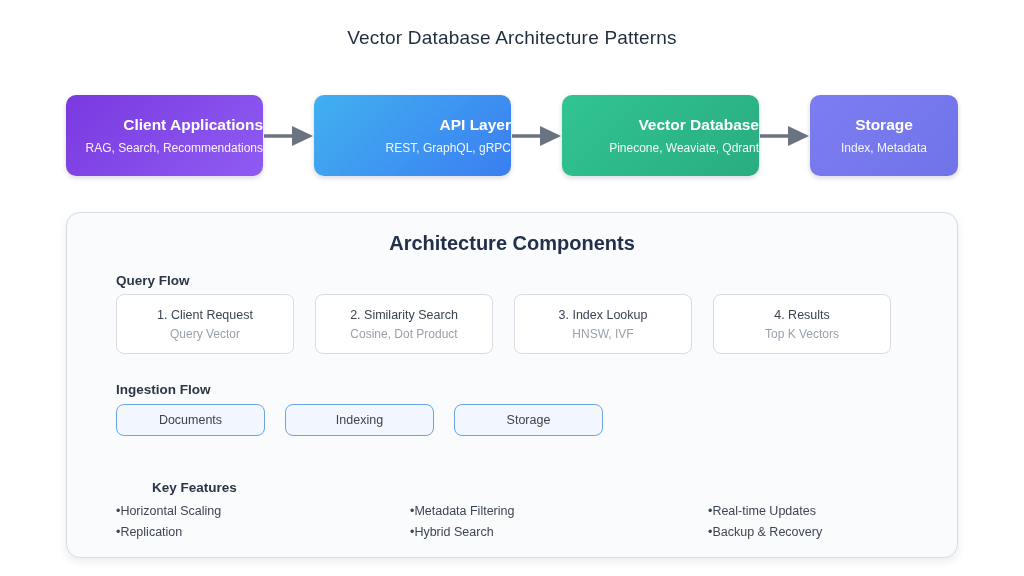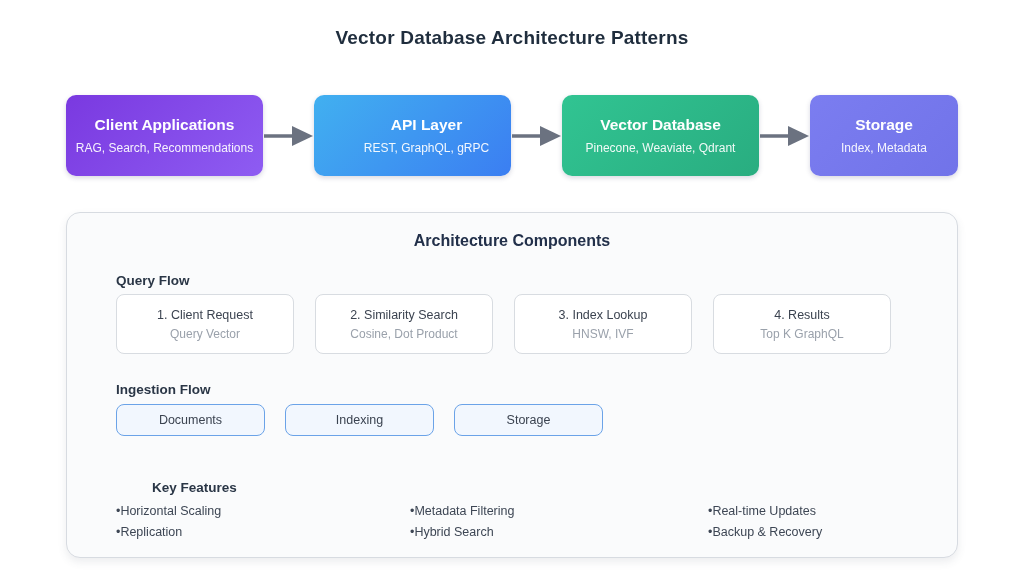--- a/index.html
+++ b/index.html
@@ -10,21 +10,21 @@
     font-family: "Liberation Sans", sans-serif;
     overflow: hidden;
   }
 
   
   .page-title {
     position: absolute;
     top: 27px; left: 0; width: 100%;
     text-align: center;
     font-size: 19px;
-    font-weight: bold;
+    font-weight: normal;
     color: #1f2d3d;
     letter-spacing: 0.2px;
   }
 
   
   .flow-row {
     position: absolute;
     left: 66px; top: 95px;
     width: 892px; height: 81px;
     display: flex;
@@ -35,21 +35,21 @@
     border-radius: 10px;
     display: flex;
     flex-direction: column;
     align-items: center;
     justify-content: center;
     gap: 7px;
     color: #ffffff;
     box-shadow: 0 2px 5px rgba(40, 40, 90, 0.18);
     flex: 0 0 auto;
   }
-  .flow-node.w-std { width: 197px; }
+  .flow-node.w-std { width: 197px; align-items: flex-end; }
   .flow-node.w-sm  { width: 148px; }
   .flow-node-title {
     font-size: 15.5px;
     font-weight: bold;
     white-space: nowrap;
   }
   .flow-node-subtitle {
     font-size: 12px;
     color: rgba(255,255,255,0.93);
     white-space: nowrap;
@@ -69,21 +69,21 @@
     width: 892px; height: 346px;
     background: #fafbfc;
     border: 1px solid #d7dbe1;
     border-radius: 14px;
     box-shadow: 0 4px 9px rgba(70, 80, 100, 0.10);
   }
   .panel-title {
     position: absolute;
     top: 19px; left: 0; width: 100%;
     text-align: center;
-    font-size: 16px;
+    font-size: 20px;
     font-weight: bold;
     color: #22304a;
   }
   .section-heading {
     position: absolute;
     left: 49px;
     font-size: 13.5px;
     font-weight: bold;
     color: #2a3646;
   }
@@ -223,21 +223,21 @@
     <div class="query-card">
       <div class="query-card-title">2. Similarity Search</div>
       <div class="query-card-subtitle">Cosine, Dot Product</div>
     </div>
     <div class="query-card">
       <div class="query-card-title">3. Index Lookup</div>
       <div class="query-card-subtitle">HNSW, IVF</div>
     </div>
     <div class="query-card">
       <div class="query-card-title">4. Results</div>
-      <div class="query-card-subtitle">Top K GraphQL</div>
+      <div class="query-card-subtitle">Top K Vectors</div>
     </div>
   </div>
 
   <div class="section-heading heading-ingestion">Ingestion Flow</div>
   <div class="ingestion-row">
     <div class="ingestion-card">Documents</div>
     <div class="ingestion-card">Indexing</div>
     <div class="ingestion-card">Storage</div>
   </div>
 

